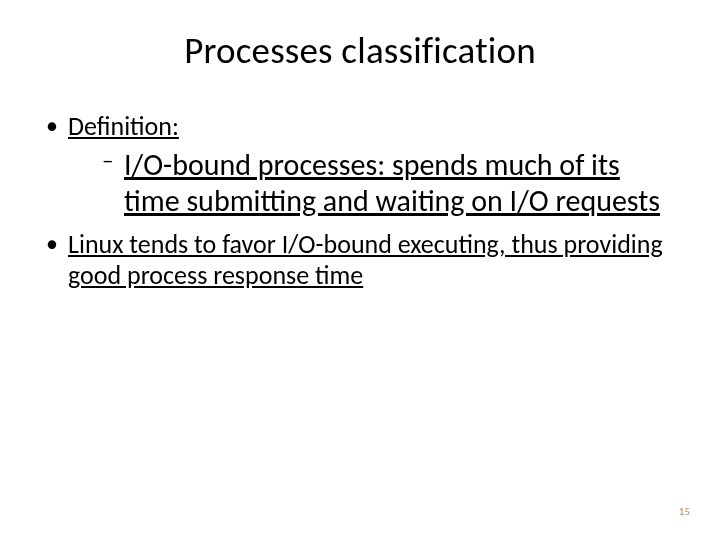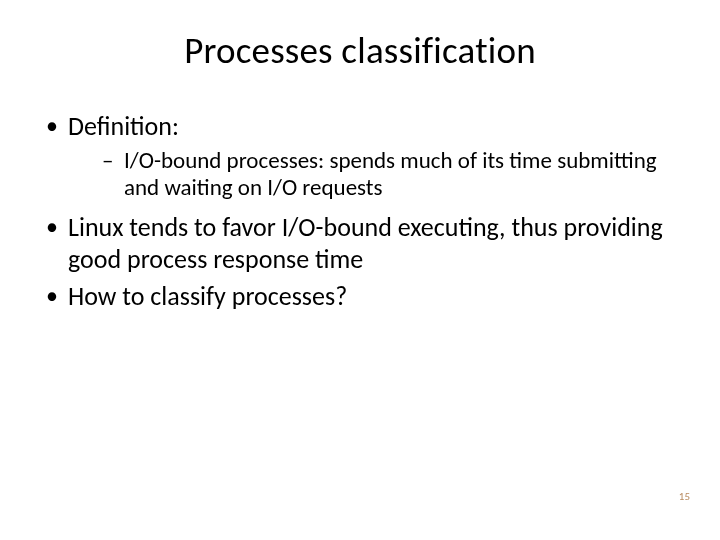--- a/index.html
+++ b/index.html
@@ -22,70 +22,70 @@
     line-height: 1.22;
   }
   ul.level1 {
     list-style: none;
     padding-left: 0;
   }
   ul.level1 > li {
     position: relative;
     padding-left: 28px;
     margin-bottom: 6px;
+    text-decoration: underline;
   }
   ul.level1 > li::before {
     content: "•";
     position: absolute;
     left: 6px;
     top: 0;
     font-size: 24px;
     line-height: 1.25;
   }
   ul.level2 {
     list-style: none;
     padding-left: 0;
     margin-top: 4px;
     margin-bottom: 10px;
   }
   ul.level2 > li {
     position: relative;
     padding-left: 56px;
-    font-size: 23px;
+    font-size: 30px;
     line-height: 1.2;
     margin-bottom: 2px;
   }
   ul.level2 > li::before {
     content: "–";
     position: absolute;
     left: 34px;
     top: 0;
     font-size: 23px;
   }
   .pagenum {
     position: absolute;
     right: 30px;
-    bottom: 37px;
+    bottom: 22px;
     font-size: 11px;
     color: #b98b60;
   }
 </style>
 </head>
 <body>
 
 <div class="slide">
   <h1 class="title">Processes classification</h1>
 
   <div class="body">
     <ul class="level1">
       <li>
         <span>Definition:</span>
         <ul class="level2">
           <li>I/O-bound processes: spends much of its time submitting and waiting on I/O requests</li>
         </ul>
       </li>
       <li>Linux tends to favor I/O-bound executing, thus providing good process response time</li>
-      <li>How to classify processes?</li>
     </ul>
   </div>
 
   <div class="pagenum">15</div>
 </div>
 
 </body></html>

